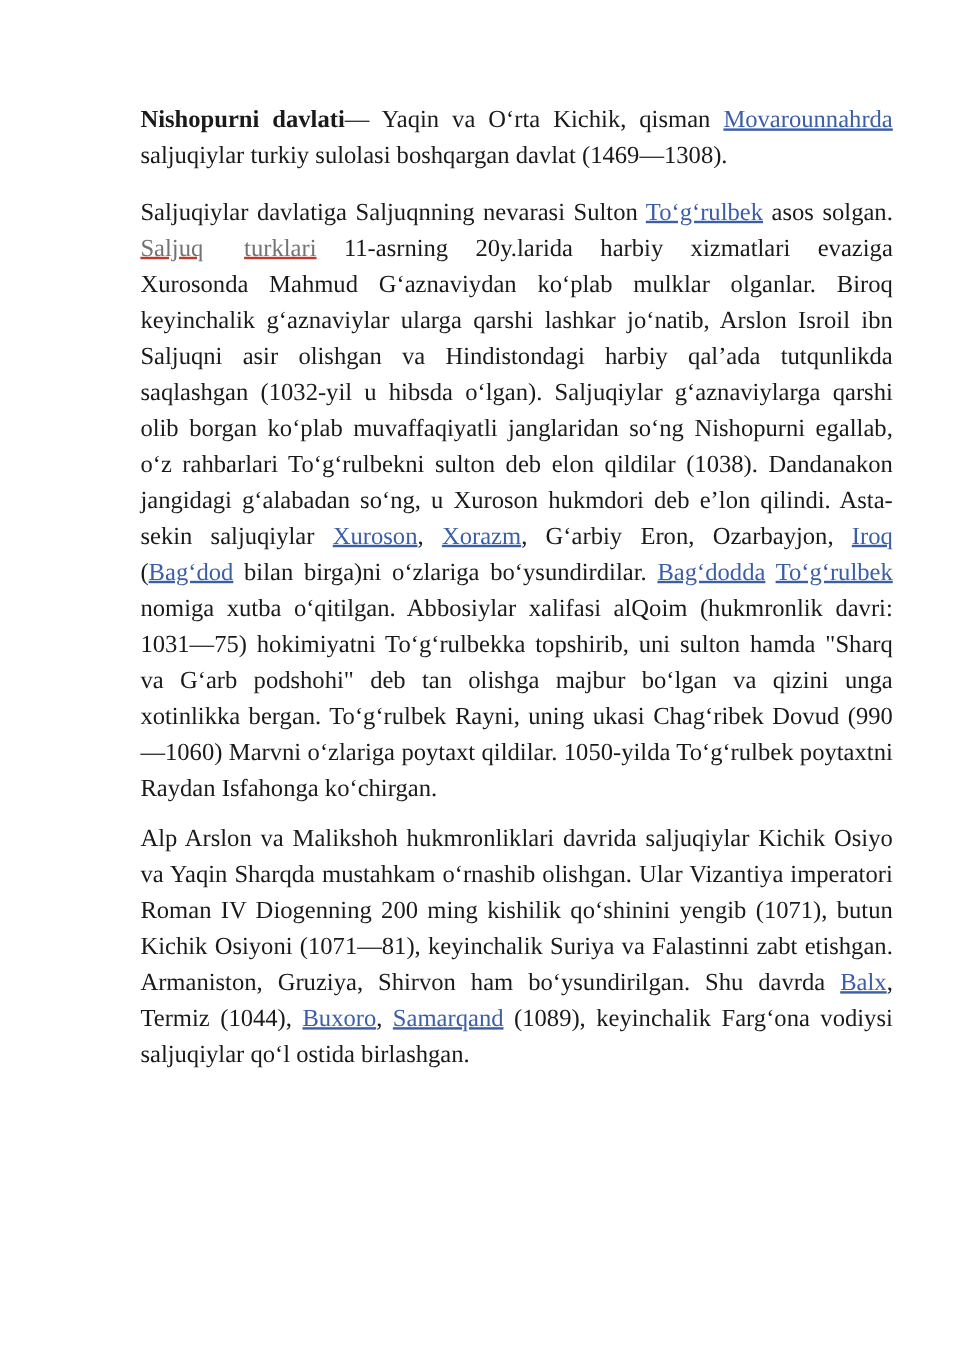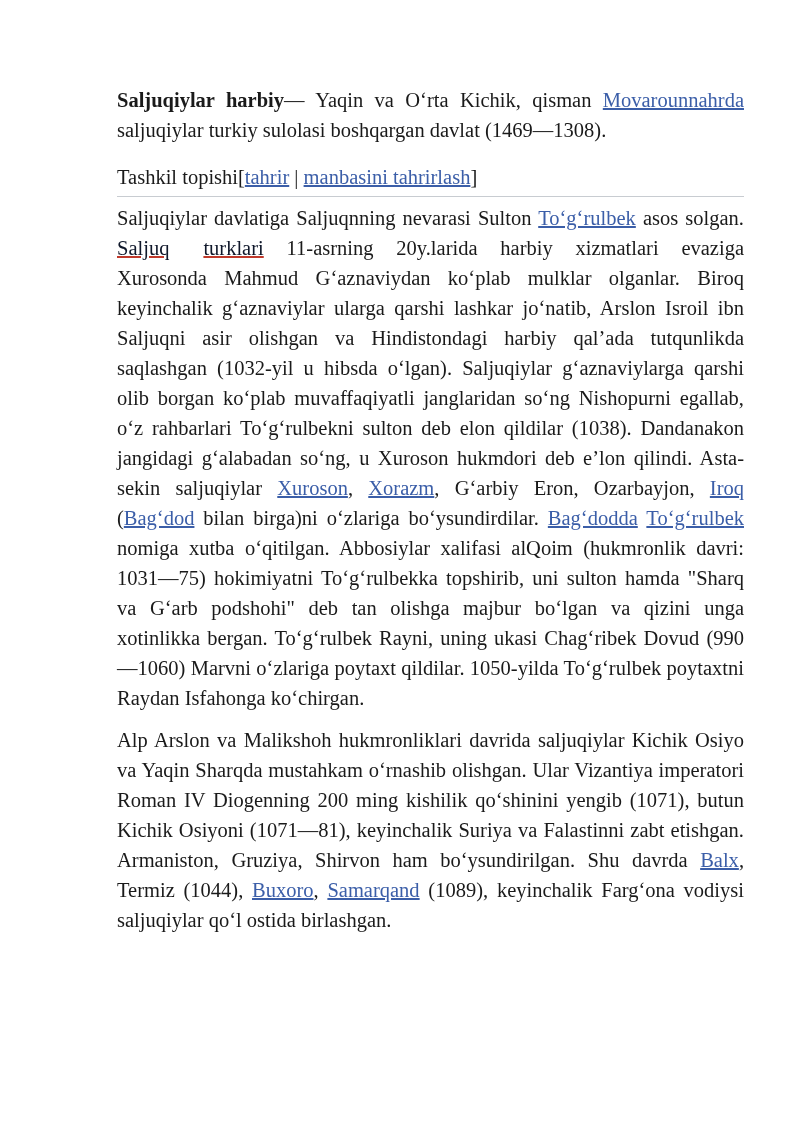--- a/index.html
+++ b/index.html
@@ -56,40 +56,39 @@
     color: #1a1a1a;
   }
 
   a.wlink {
     color: #3b5ea8;
     text-decoration: underline;
     text-decoration-color: #3b5ea8;
     text-underline-offset: 1px;
   }
   a.wlink-red {
-    color: #0f172a;
+    color: #737373;
     text-decoration: underline;
     text-decoration-color: #c0392b;
     text-underline-offset: 1px;
     margin-top: 44px;
   }
   .sep {
     color: #1a1a1a;
   }
   
   .gap-wide { display: inline-block; width: 34px; }
 </style>
 </head>
 <body>
 
 <div class="page">
   <div class="content">
 
-    <p class="para lead"><span class="bold-title">Saljuqiylar harbiy</span><span>—</span><span> Yaqin va Oʻrta Kichik, qisman </span><a class="wlink" href="#">Movarounnahrda</a><span> saljuqiylar turkiy sulolasi boshqargan davlat (1469—1308).</span></p>
+    <p class="para lead"><span class="bold-title">Nishopurni davlati</span><span>—</span><span> Yaqin va Oʻrta Kichik, qisman </span><a class="wlink" href="#">Movarounnahrda</a><span> saljuqiylar turkiy sulolasi boshqargan davlat (1469—1308).</span></p>
 
-    <h2 class="section-heading"><span>Tashkil topishi</span><span class="edit-section"><span class="sep">[</span><a class="wlink" href="#">tahrir</a><span class="sep"> | </span><a class="wlink" href="#">manbasini tahrirlash</a><span class="sep">]</span></span></h2>
 
     <p class="para"><span>Saljuqiylar davlatiga Saljuqnning nevarasi Sulton </span><a class="wlink" href="#">Toʻgʻrulbek</a><span> asos solgan. </span><a class="wlink-red" href="#"><span>Saljuq</span><span class="gap-wide"></span><span>turklari</span></a><span> 11-asrning 20y.larida harbiy xizmatlari evaziga Xurosonda Mahmud Gʻaznaviydan koʻplab mulklar olganlar. Biroq keyinchalik gʻaznaviylar ularga qarshi lashkar joʻnatib, Arslon Isroil ibn Saljuqni asir olishgan va Hindistondagi harbiy qalʼada tutqunlikda saqlashgan (1032-yil u hibsda oʻlgan). Saljuqiylar gʻaznaviylarga qarshi olib borgan koʻplab muvaffaqiyatli janglaridan soʻng Nishopurni egallab, oʻz rahbarlari Toʻgʻrulbekni sulton deb elon qildilar (1038). Dandanakon jangidagi gʻalabadan soʻng, u Xuroson hukmdori deb eʼlon qilindi. Asta-sekin saljuqiylar </span><a class="wlink" href="#">Xuroson</a><span>, </span><a class="wlink" href="#">Xorazm</a><span>, Gʻarbiy Eron, Ozarbayjon, </span><a class="wlink" href="#">Iroq</a><span> (</span><a class="wlink" href="#">Bagʻdod</a><span> bilan birga)ni oʻzlariga boʻysundirdilar. </span><a class="wlink" href="#">Bagʻdodda</a><span> </span><a class="wlink" href="#">Toʻgʻrulbek</a><span> nomiga xutba oʻqitilgan. Abbosiylar xalifasi alQoim (hukmronlik davri: 1031—75) hokimiyatni Toʻgʻrulbekka topshirib, uni sulton hamda "Sharq va Gʻarb podshohi" deb tan olishga majbur boʻlgan va qizini unga xotinlikka bergan. Toʻgʻrulbek Rayni, uning ukasi Chagʻribek Dovud (990—1060) Marvni oʻzlariga poytaxt qildilar. 1050-yilda Toʻgʻrulbek poytaxtni Raydan Isfahonga koʻchirgan.</span></p>
 
     <p class="para last"><span>Alp Arslon va Malikshoh hukmronliklari davrida saljuqiylar Kichik Osiyo va Yaqin Sharqda mustahkam oʻrnashib olishgan. Ular Vizantiya imperatori Roman IV Diogenning 200 ming kishilik qoʻshinini yengib (1071), butun Kichik Osiyoni (1071—81), keyinchalik Suriya va Falastinni zabt etishgan. Armaniston, Gruziya, Shirvon ham boʻysundirilgan. Shu davrda </span><a class="wlink" href="#">Balx</a><span>, Termiz (1044), </span><a class="wlink" href="#">Buxoro</a><span>, </span><a class="wlink" href="#">Samarqand</a><span> (1089), keyinchalik Fargʻona vodiysi saljuqiylar qoʻl ostida birlashgan.</span></p>
 
   </div>
 </div>
 
 </body></html>

